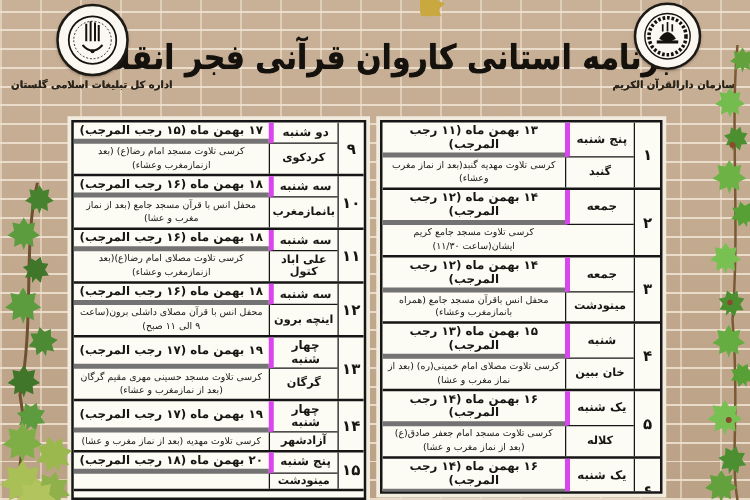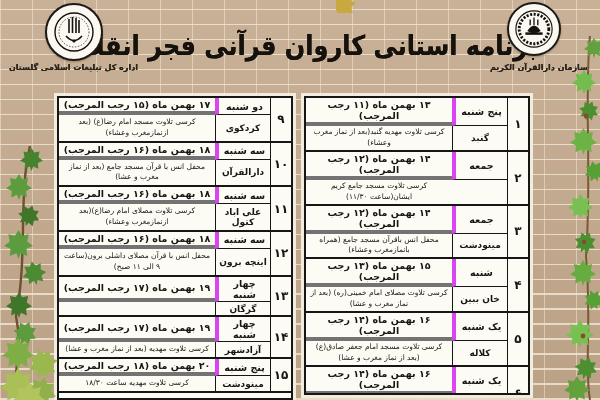--- a/index.html
+++ b/index.html
@@ -119,21 +119,21 @@
         <div class="cl c-num">۹</div>
         <div class="cl c-day">دو شنبه</div>
         <div class="cl c-date">۱۷ بهمن ماه (۱۵ رجب المرجب)</div>
         <div class="cl c-city">کردکوی</div>
         <div class="cl c-desc">کرسی تلاوت مسجد امام رضا(ع) (بعد ازنمازمغرب وعشاء)</div>
       </div>
       <div class="entry">
         <div class="cl c-num">۱۰</div>
         <div class="cl c-day">سه شنبه</div>
         <div class="cl c-date">۱۸ بهمن ماه (۱۶ رجب المرجب)</div>
-        <div class="cl c-city">دارالقرآن</div>
+        <div class="cl c-city">بانمازمغرب</div>
         <div class="cl c-desc">محفل انس با قرآن مسجد جامع (بعد از نماز مغرب و عشا)</div>
       </div>
       <div class="entry">
         <div class="cl c-num">۱۱</div>
         <div class="cl c-day">سه شنبه</div>
         <div class="cl c-date">۱۸ بهمن ماه (۱۶ رجب المرجب)</div>
         <div class="cl c-city">علی اباد کتول</div>
         <div class="cl c-desc">کرسی تلاوت مصلای امام رضا(ع)(بعد ازنمازمغرب وعشاء)</div>
       </div>
       <div class="entry">
@@ -141,34 +141,34 @@
         <div class="cl c-day">سه شنبه</div>
         <div class="cl c-date">۱۸ بهمن ماه (۱۶ رجب المرجب)</div>
         <div class="cl c-city">اینچه برون</div>
         <div class="cl c-desc">محفل انس با قرآن مصلای داشلی برون(ساعت ۹ الی ۱۱ صبح)</div>
       </div>
       <div class="entry">
         <div class="cl c-num">۱۳</div>
         <div class="cl c-day">چهار شنبه</div>
         <div class="cl c-date">۱۹ بهمن ماه (۱۷ رجب المرجب)</div>
         <div class="cl c-city">گرگان</div>
+        <div class="cl c-desc">کرسی تلاوت مسجد حسینی مهری مقیم گرگان (بعد از نمازمغرب و عشاء)</div>
       </div>
       <div class="entry">
         <div class="cl c-num">۱۴</div>
         <div class="cl c-day">چهار شنبه</div>
         <div class="cl c-date">۱۹ بهمن ماه (۱۷ رجب المرجب)</div>
         <div class="cl c-city">آزادشهر</div>
         <div class="cl c-desc">کرسی تلاوت مهدیه (بعد از نماز مغرب و عشا)</div>
       </div>
       <div class="entry">
         <div class="cl c-num">۱۵</div>
         <div class="cl c-day">پنج شنبه</div>
         <div class="cl c-date">۲۰ بهمن ماه (۱۸ رجب المرجب)</div>
         <div class="cl c-city">مینودشت</div>
-        <div class="cl c-desc">کرسی تلاوت مهدیه ساعت ۱۸/۳۰</div>
       </div>
       <div class="entry entry-partial"></div>
     </div>
   <div class="sched sched-right" id="table-right">
       <div class="entry">
         <div class="cl c-num">۱</div>
         <div class="cl c-day">پنج شنبه</div>
         <div class="cl c-date">۱۳ بهمن ماه (۱۱ رجب المرجب)</div>
         <div class="cl c-city">گنبد</div>
         <div class="cl c-desc">کرسی تلاوت مهدیه گنبد(بعد از نماز مغرب وعشاء)</div>

